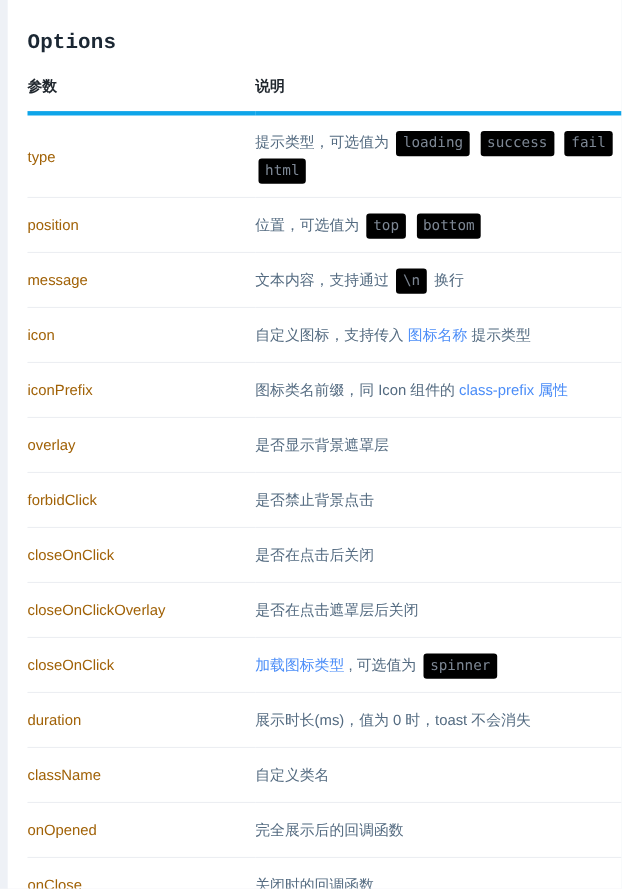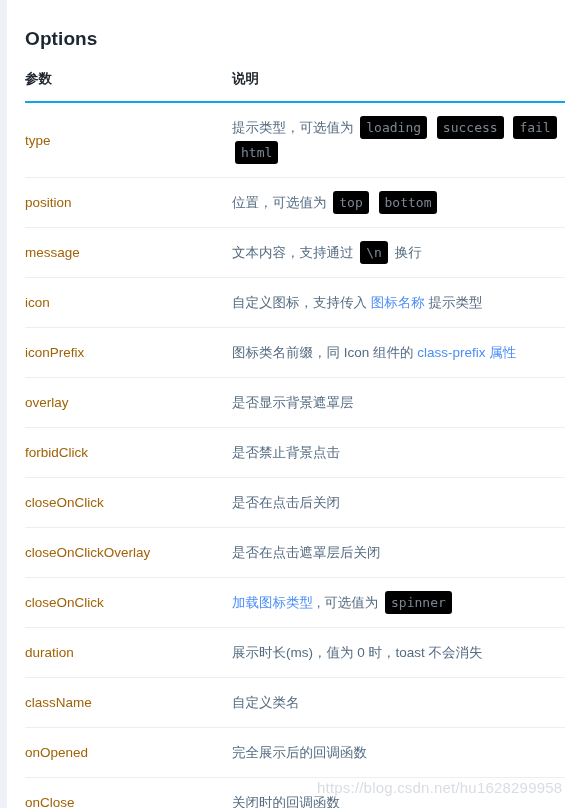--- a/index.html
+++ b/index.html
@@ -27,38 +27,39 @@
     padding: 0 0 0 18px;
   }
   .section-title {
     font-size: 19px;
     font-weight: bold;
     color: #1b2733;
     letter-spacing: 0.1px;
     margin: 0;
     padding: 26px 0 0 0;
     line-height: 26px;
+    font-family: Liberation Mono, monospace;
   }
   table.api-table {
     width: 547px;
     border-collapse: collapse;
     table-layout: fixed;
     margin-top: 18px;
     font-size: 13.5px;
   }
   table.api-table col.c1 { width: 207px; }
   table.api-table col.c2 { width: 340px; }
   table.api-table thead th {
     text-align: left;
     font-size: 13.5px;
     font-weight: bold;
     color: #20272e;
     padding: 0 0 13px 0;
     vertical-align: bottom;
-    border-bottom: 2px solid #0ea5e9;
+    border-bottom: 4px solid #0ea5e9;
   }
   table.api-table tbody td {
     padding: 12px 10px 12px 0;
     vertical-align: middle;
     border-bottom: 1px solid #eceef2;
     color: #546b81;
     line-height: 25px;
   }
   table.api-table tbody td.param {
     color: #a16207;
@@ -170,14 +171,13 @@
           </tr>
           <tr>
             <td class="param">onClose</td>
             <td class="desc"><span class="desc-frag">关闭时的回调函数</span></td>
           </tr>
         </tbody>
     </table>
 
   </div>
 
-  <div class="watermark">https://blog.csdn.net/hu1628299958</div>
 </div>
 
 </body></html>

